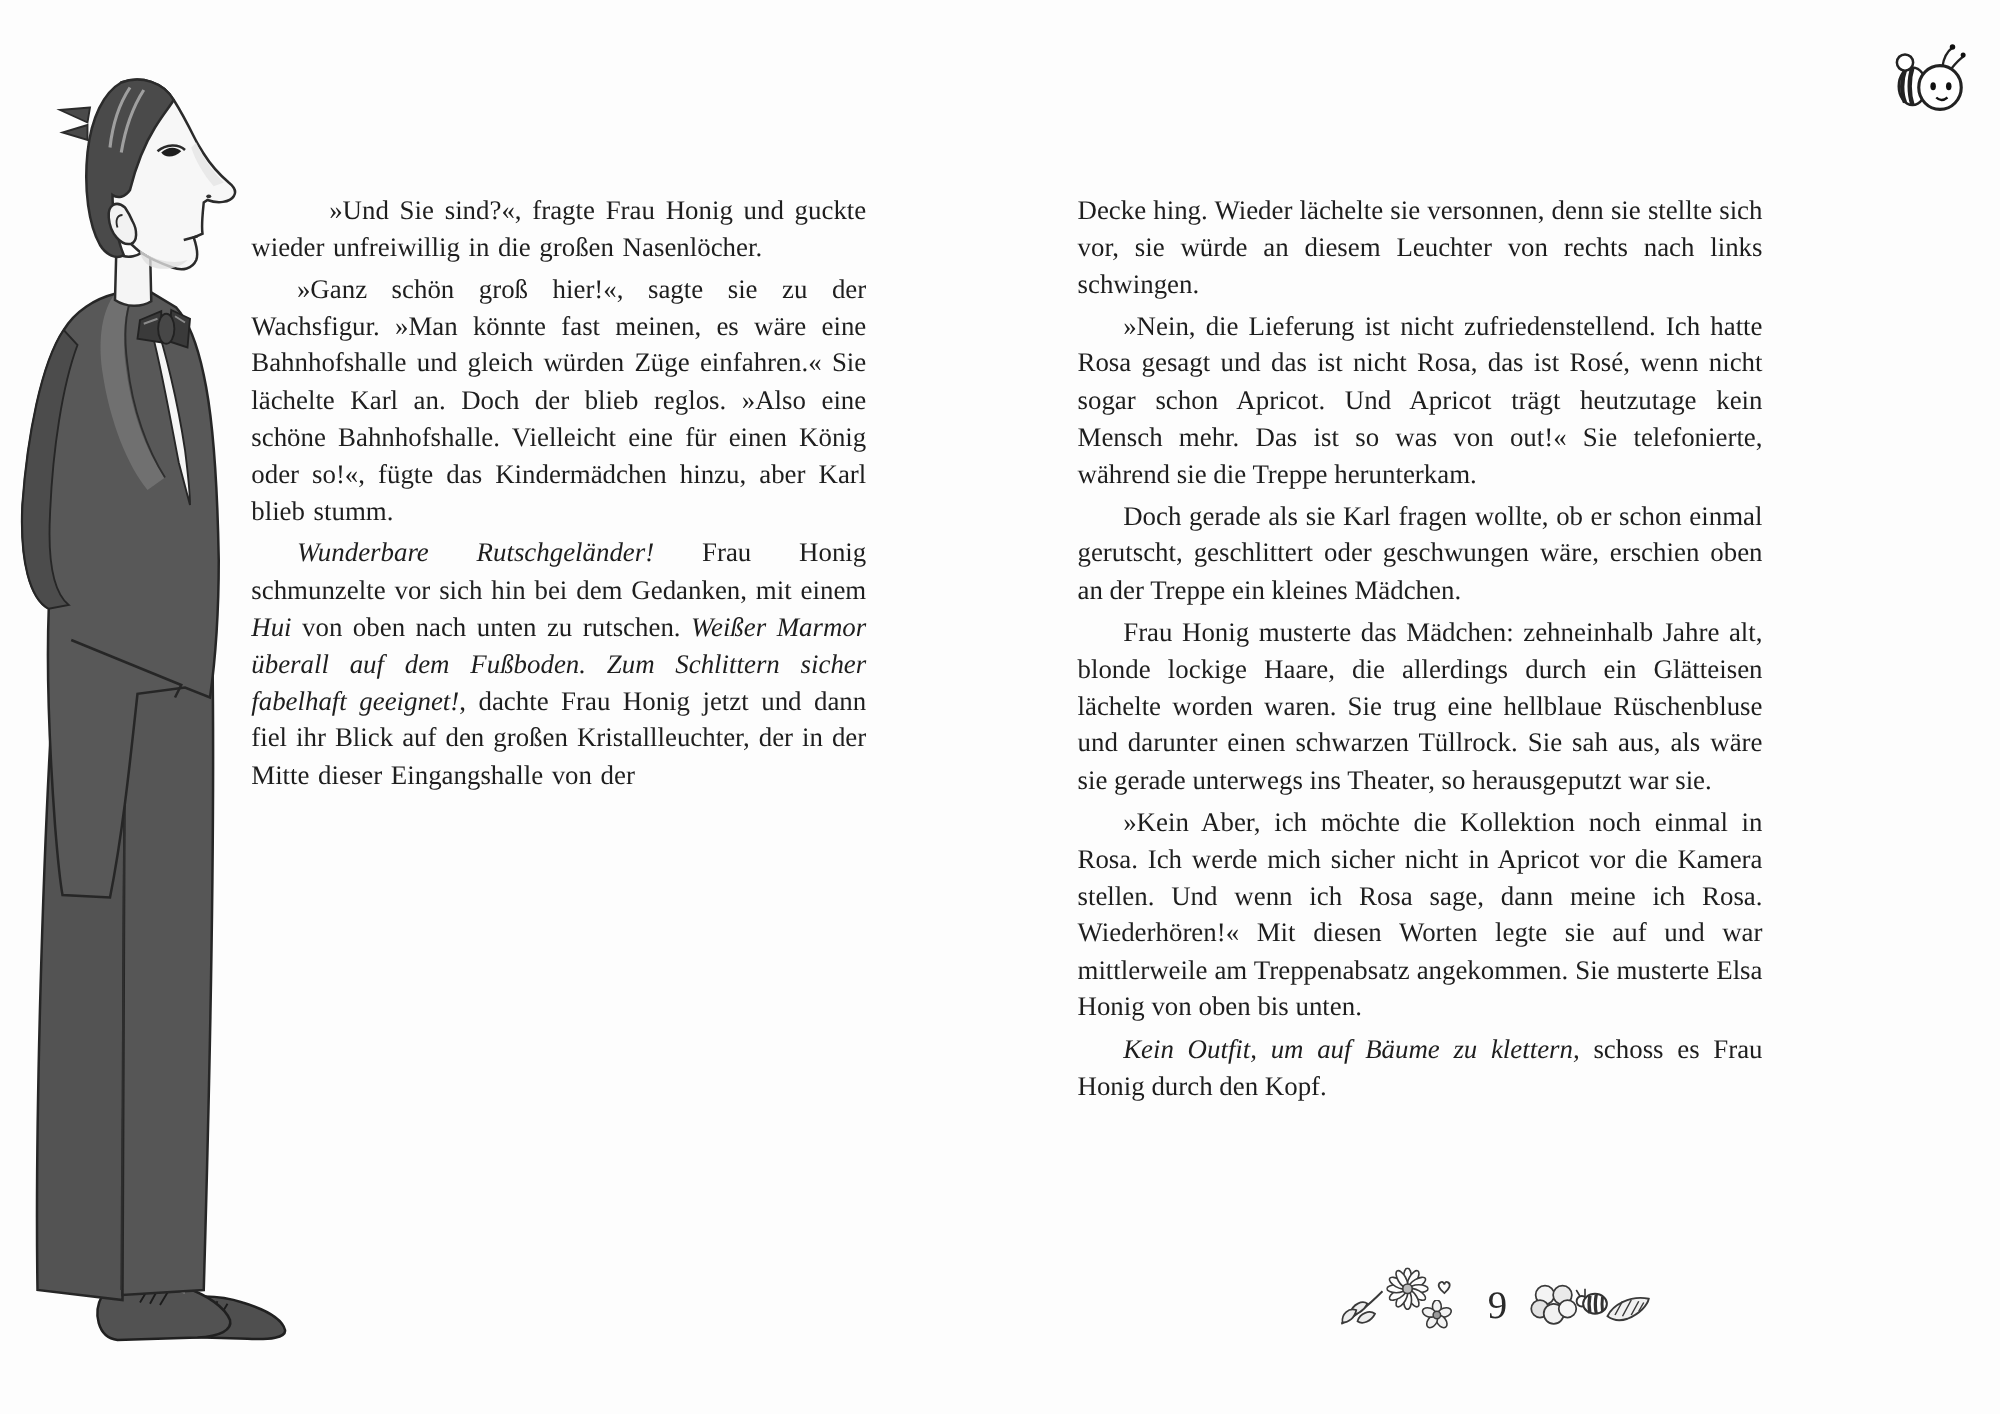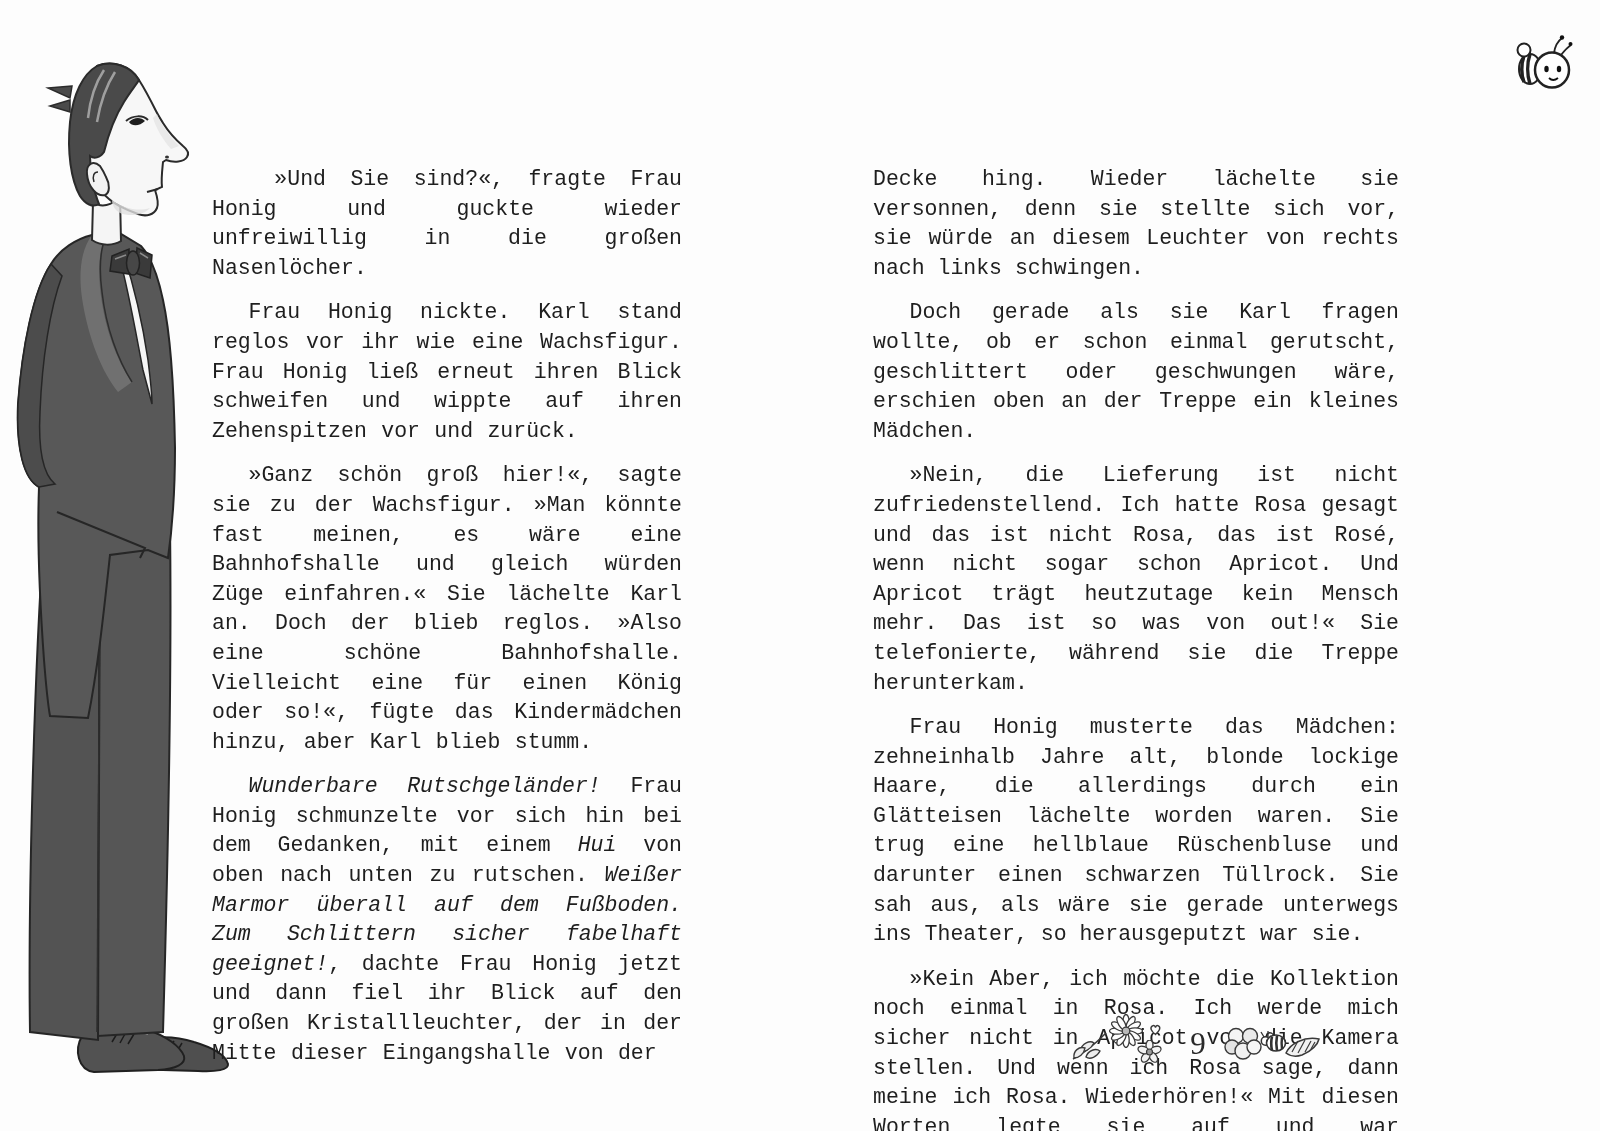--- a/index.html
+++ b/index.html
@@ -6,21 +6,21 @@
   body{width:1600px;height:1131px;background:#fdfdfd;overflow:hidden;
        font-family:"Liberation Serif", serif;color:#1f1f1f;}
   .page{position:relative;width:1600px;height:1131px;background:#fdfdfd;}
 
   
   .col{position:absolute;top:150px;text-align:justify;
        font-size:21.5px;line-height:29.6px;color:#1e1e1e;
        -webkit-hyphens:auto;hyphens:auto;}
   .col-left{left:197px;width:500px;word-spacing:1.5px;}
   .col-right{left:858px;width:556px;}
-  .para{margin:15px;font-family:Liberation Mono, monospace;}
+  .para{margin:4px;}
   .para.indent{text-indent:1.7em;}
   .para.indent-wide{text-indent:2.9em;}
   .em{font-style:italic;}
 
   
   .butler{position:absolute;left:0;top:60px;width:250px;height:1025px;}
   .bee-corner{position:absolute;left:1515px;top:33px;width:58px;height:58px;}
 
   
   .ornament{position:absolute;}
@@ -77,28 +77,27 @@
 
       <path d="M129,62 C134,57 141,57 145,61 C140,66 132,67 129,62 Z" fill="#1e1e1e"></path>
       <path d="M126,61 C133,55 143,55 148,60" stroke="#2b2b2b" stroke-width="2" fill="none"></path>
       <ellipse cx="167" cy="97" rx="2" ry="1.5" fill="#333"></ellipse>
       <path d="M147,132 L158,129" stroke="#2b2b2b" stroke-width="2" fill="none"></path>
     </svg>
   </div>
 
   <div class="col col-left" id="col-left">
       <p class="para indent-wide"><span>»Und Sie sind?«, fragte Frau Honig und guckte wieder unfreiwillig in die großen Nasenlöcher.</span></p>
-      <p class="para indent"><span>Frau Honig nickte. Karl stand reglos vor ihr wie eine Wachsfigur. Frau Honig ließ erneut ihren Blick schweifen und wippte auf ihren Zehenspitzen vor und zurück.</span></p>
       <p class="para indent"><span>»Ganz schön groß hier!«, sagte sie zu der Wachsfigur. »Man könnte fast meinen, es wäre eine Bahnhofshalle und gleich würden Züge einfahren.« Sie lächelte Karl an. Doch der blieb reglos. »Also eine schöne Bahnhofshalle. Vielleicht eine für einen König oder so!«, fügte das Kindermädchen hinzu, aber Karl blieb stumm.</span></p>
       <p class="para indent"><span class="em">Wunderbare Rutschgeländer!</span><span> Frau Honig schmunzelte vor sich hin bei dem Gedanken, mit einem </span><span class="em">Hui</span><span> von oben nach unten zu rutschen. </span><span class="em">Weißer Marmor überall auf dem Fußboden. Zum Schlittern sicher fabelhaft geeignet!</span><span>, dachte Frau Honig jetzt und dann fiel ihr Blick auf den großen Kristallleuchter, der in der Mitte dieser Eingangshalle von der</span></p>
     </div>
   <div class="col col-right" id="col-right">
       <p class="para"><span>Decke hing. Wieder lächelte sie versonnen, denn sie stellte sich vor, sie würde an diesem Leuchter von rechts nach links schwingen.</span></p>
+      <p class="para indent"><span>»Nein, die Lieferung ist nicht zufriedenstellend. Ich hatte Rosa gesagt und das ist nicht Rosa, das ist Rosé, wenn nicht sogar schon Apricot. Und Apricot trägt heutzutage kein Mensch mehr. Das ist so was von out!« Sie telefonierte, während sie die Treppe herunterkam.</span></p>
       <p class="para indent"><span>Doch gerade als sie Karl fragen wollte, ob er schon einmal gerutscht, geschlittert oder geschwungen wäre, erschien oben an der Treppe ein kleines Mädchen.</span></p>
-      <p class="para indent"><span>»Nein, die Lieferung ist nicht zufriedenstellend. Ich hatte Rosa gesagt und das ist nicht Rosa, das ist Rosé, wenn nicht sogar schon Apricot. Und Apricot trägt heutzutage kein Mensch mehr. Das ist so was von out!« Sie telefonierte, während sie die Treppe herunterkam.</span></p>
       <p class="para indent"><span>Frau Honig musterte das Mädchen: zehneinhalb Jahre alt, blonde lockige Haare, die allerdings durch ein Glätteisen lächelte worden waren. Sie trug eine hellblaue Rüschenbluse und darunter einen schwarzen Tüllrock. Sie sah aus, als wäre sie gerade unterwegs ins Theater, so herausgeputzt war sie.</span></p>
       <p class="para indent"><span>»Kein Aber, ich möchte die Kollektion noch einmal in Rosa. Ich werde mich sicher nicht in Apricot vor die Kamera stellen. Und wenn ich Rosa sage, dann meine ich Rosa. Wiederhören!« Mit diesen Worten legte sie auf und war mittlerweile am Treppenabsatz angekommen. Sie musterte Elsa Honig von oben bis unten.</span></p>
       <p class="para indent"><span class="em">Kein Outfit, um auf Bäume zu klettern,</span><span> schoss es Frau Honig durch den Kopf.</span></p>
     </div>
 
   <div class="bee-corner">
     <svg viewBox="0 0 58 58">
       <ellipse cx="15" cy="36" rx="11" ry="15" fill="#fff" stroke="#222" stroke-width="2"></ellipse>
       <path d="M9,23 C6,31 6,42 9,49" stroke="#222" stroke-width="3.5" fill="none"></path>
       <path d="M15,21 C12,30 12,42 15,51" stroke="#222" stroke-width="3.5" fill="none"></path>

